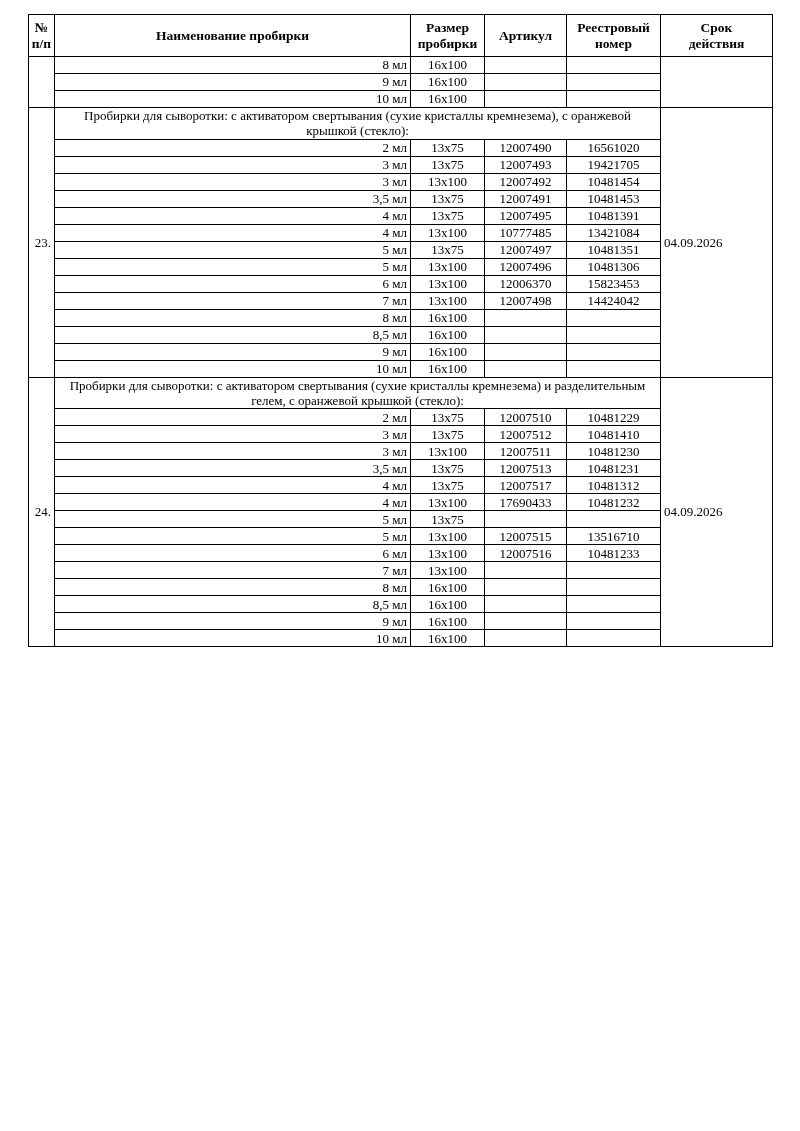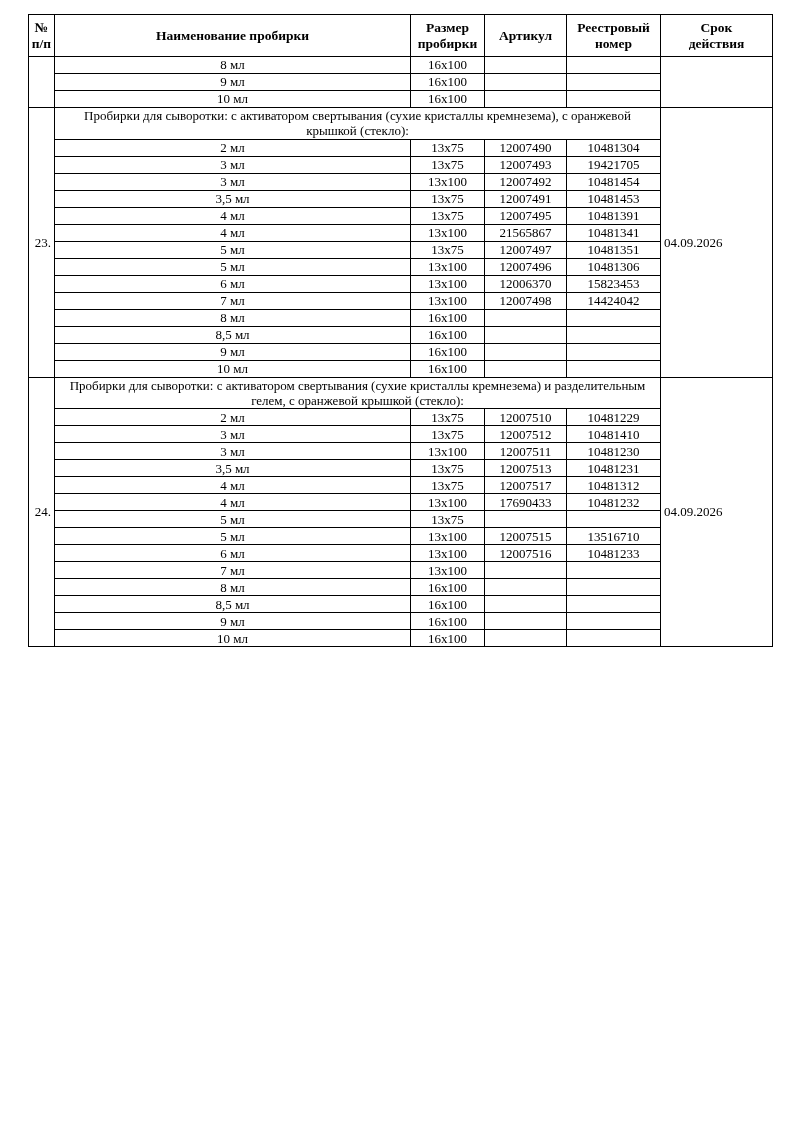--- a/index.html
+++ b/index.html
@@ -36,21 +36,21 @@
     height: 42px;
     font-size: 13.5px;
     padding: 2px 2px;
   }
   .tubes-table td { height: 17px; }
   .cell-num {
     text-align: right;
     vertical-align: top;
     padding-top: 2px;
   }
-  .cell-name { text-align: center; padding-left: 5px; }
+  .cell-name { text-align: right; padding-left: 5px; }
   .cell-size, .cell-article, .cell-registry { text-align: center; }
   .cell-title {
     font-weight: normal;
     text-align: center;
     height: 35px;
     padding: 1px 6px;
     line-height: 1.25;
   }
   .cell-validity {
     text-align: left;
@@ -107,21 +107,21 @@
         </tr>
         <tr>
           <td class="cell-num" rowspan="15">23.</td>
           <td class="cell-title" colspan="4">Пробирки для сыворотки: с активатором свертывания (сухие кристаллы кремнезема), с оранжевой крышкой (стекло):</td>
           <td class="cell-validity" rowspan="15">04.09.2026</td>
         </tr>
         <tr>
           <td class="cell-name">2 мл</td>
           <td class="cell-size">13x75</td>
           <td class="cell-article">12007490</td>
-          <td class="cell-registry">10481304</td>
+          <td class="cell-registry">16561020</td>
         </tr>
         <tr>
           <td class="cell-name">3 мл</td>
           <td class="cell-size">13x75</td>
           <td class="cell-article">12007493</td>
           <td class="cell-registry">19421705</td>
         </tr>
         <tr>
           <td class="cell-name">3 мл</td>
           <td class="cell-size">13x100</td>
@@ -136,22 +136,22 @@
         </tr>
         <tr>
           <td class="cell-name">4 мл</td>
           <td class="cell-size">13x75</td>
           <td class="cell-article">12007495</td>
           <td class="cell-registry">10481391</td>
         </tr>
         <tr>
           <td class="cell-name">4 мл</td>
           <td class="cell-size">13x100</td>
-          <td class="cell-article">21565867</td>
-          <td class="cell-registry">10481341</td>
+          <td class="cell-article">10777485</td>
+          <td class="cell-registry">13421084</td>
         </tr>
         <tr>
           <td class="cell-name">5 мл</td>
           <td class="cell-size">13x75</td>
           <td class="cell-article">12007497</td>
           <td class="cell-registry">10481351</td>
         </tr>
         <tr>
           <td class="cell-name">5 мл</td>
           <td class="cell-size">13x100</td>

